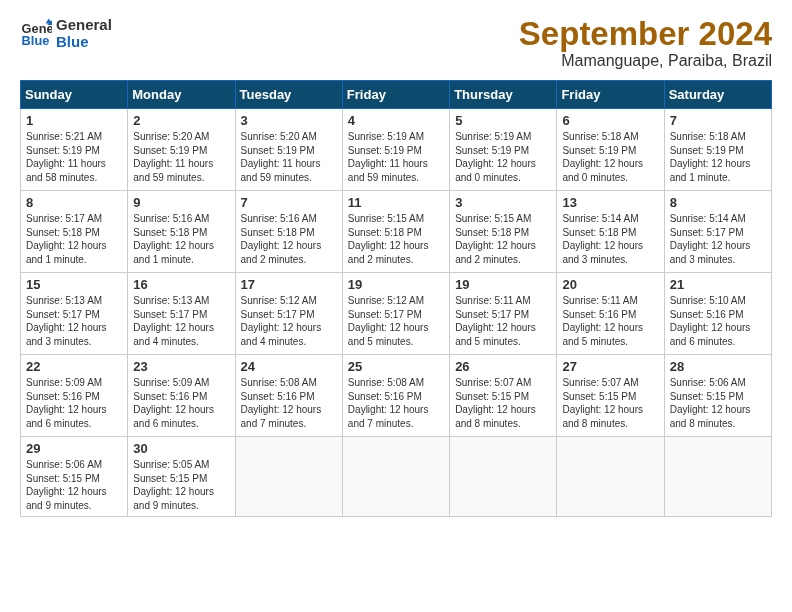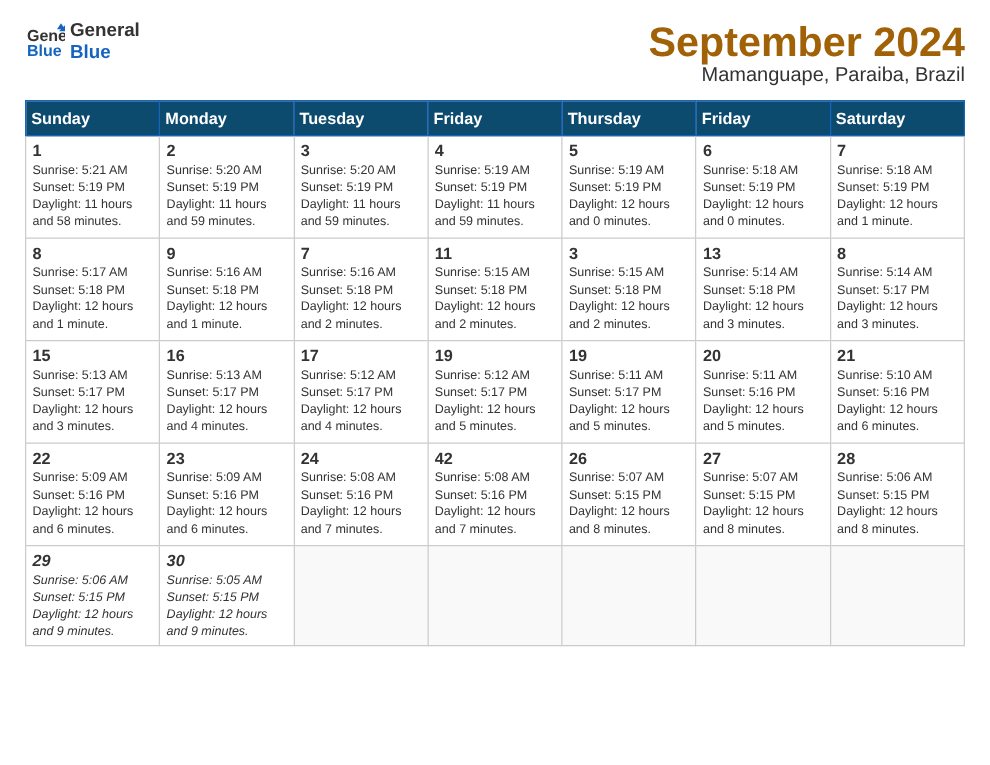--- a/index.html
+++ b/index.html
@@ -78,21 +78,20 @@
     .cell-text {
       font-size: 10px;
       line-height: 1.35;
       color: #333;
     }
     .empty-cell {
       background: #f9f9f9;
     }
     .last-row td {
       height: 68px;
-      font-style: italic;
     }
   </style>
 </head>
 <body>
 
 <div class="page">
   <div class="header-row">
     <div class="logo">
       <svg class="logo-icon" viewBox="0 0 40 40">
         <text x="2" y="20" font-size="16" font-weight="bold" fill="#333">General</text>
@@ -221,21 +220,21 @@
           </td>
           <td>
             <span class="day-num">23</span>
             <div class="cell-text">Sunrise: 5:09 AM<br>Sunset: 5:16 PM<br>Daylight: 12 hours and 6 minutes.</div>
           </td>
           <td>
             <span class="day-num">24</span>
             <div class="cell-text">Sunrise: 5:08 AM<br>Sunset: 5:16 PM<br>Daylight: 12 hours and 7 minutes.</div>
           </td>
           <td>
-            <span class="day-num">42</span>
+            <span class="day-num">25</span>
             <div class="cell-text">Sunrise: 5:08 AM<br>Sunset: 5:16 PM<br>Daylight: 12 hours and 7 minutes.</div>
           </td>
           <td>
             <span class="day-num">26</span>
             <div class="cell-text">Sunrise: 5:07 AM<br>Sunset: 5:15 PM<br>Daylight: 12 hours and 8 minutes.</div>
           </td>
           <td>
             <span class="day-num">27</span>
             <div class="cell-text">Sunrise: 5:07 AM<br>Sunset: 5:15 PM<br>Daylight: 12 hours and 8 minutes.</div>
           </td>

